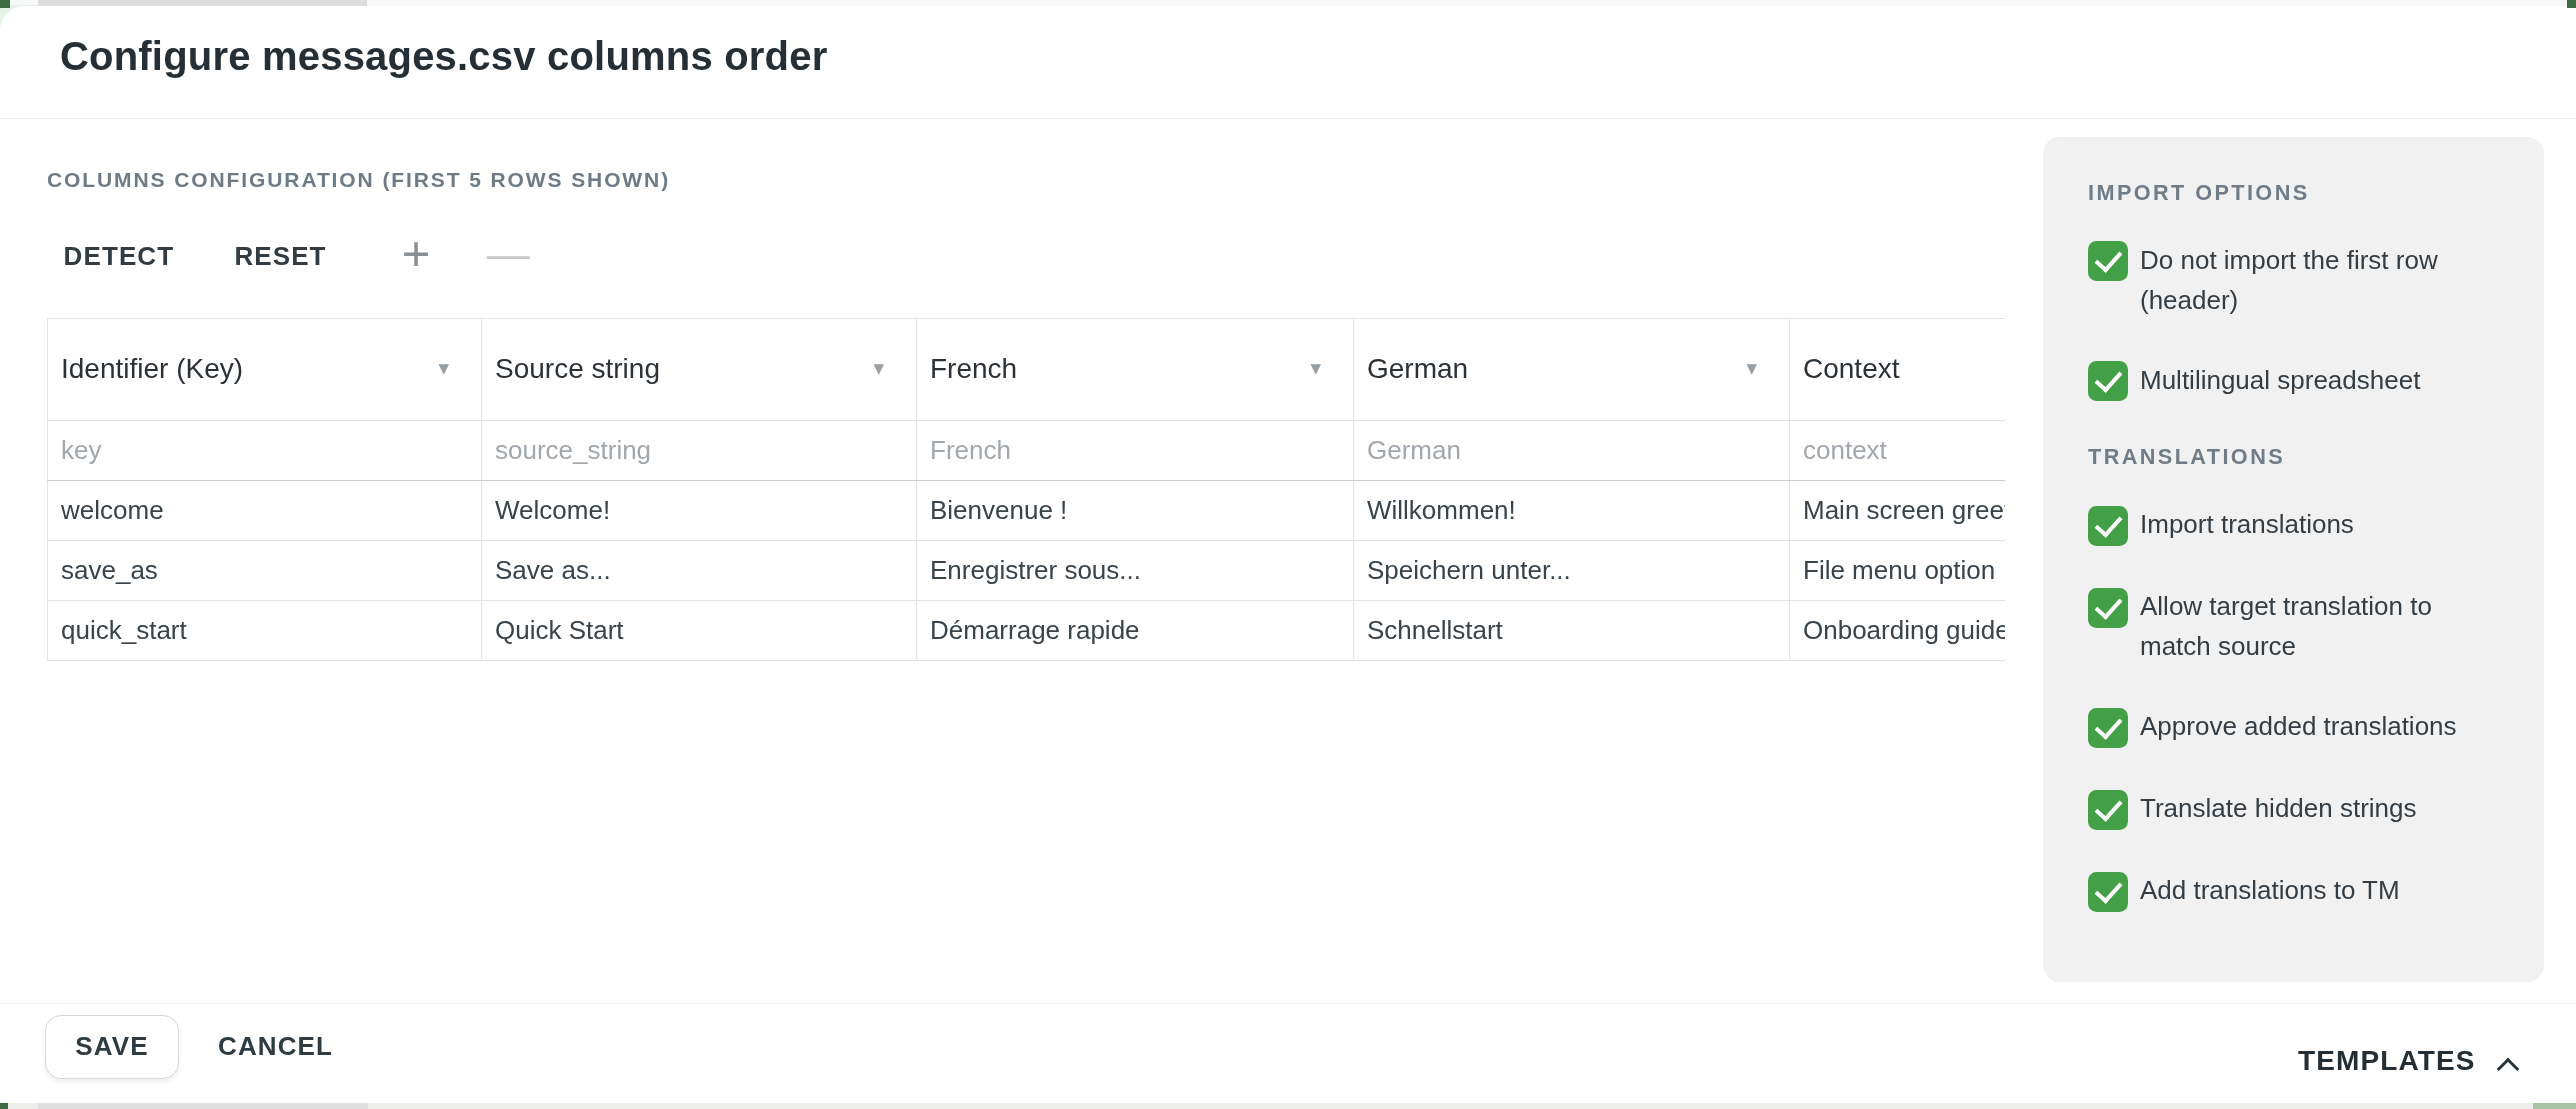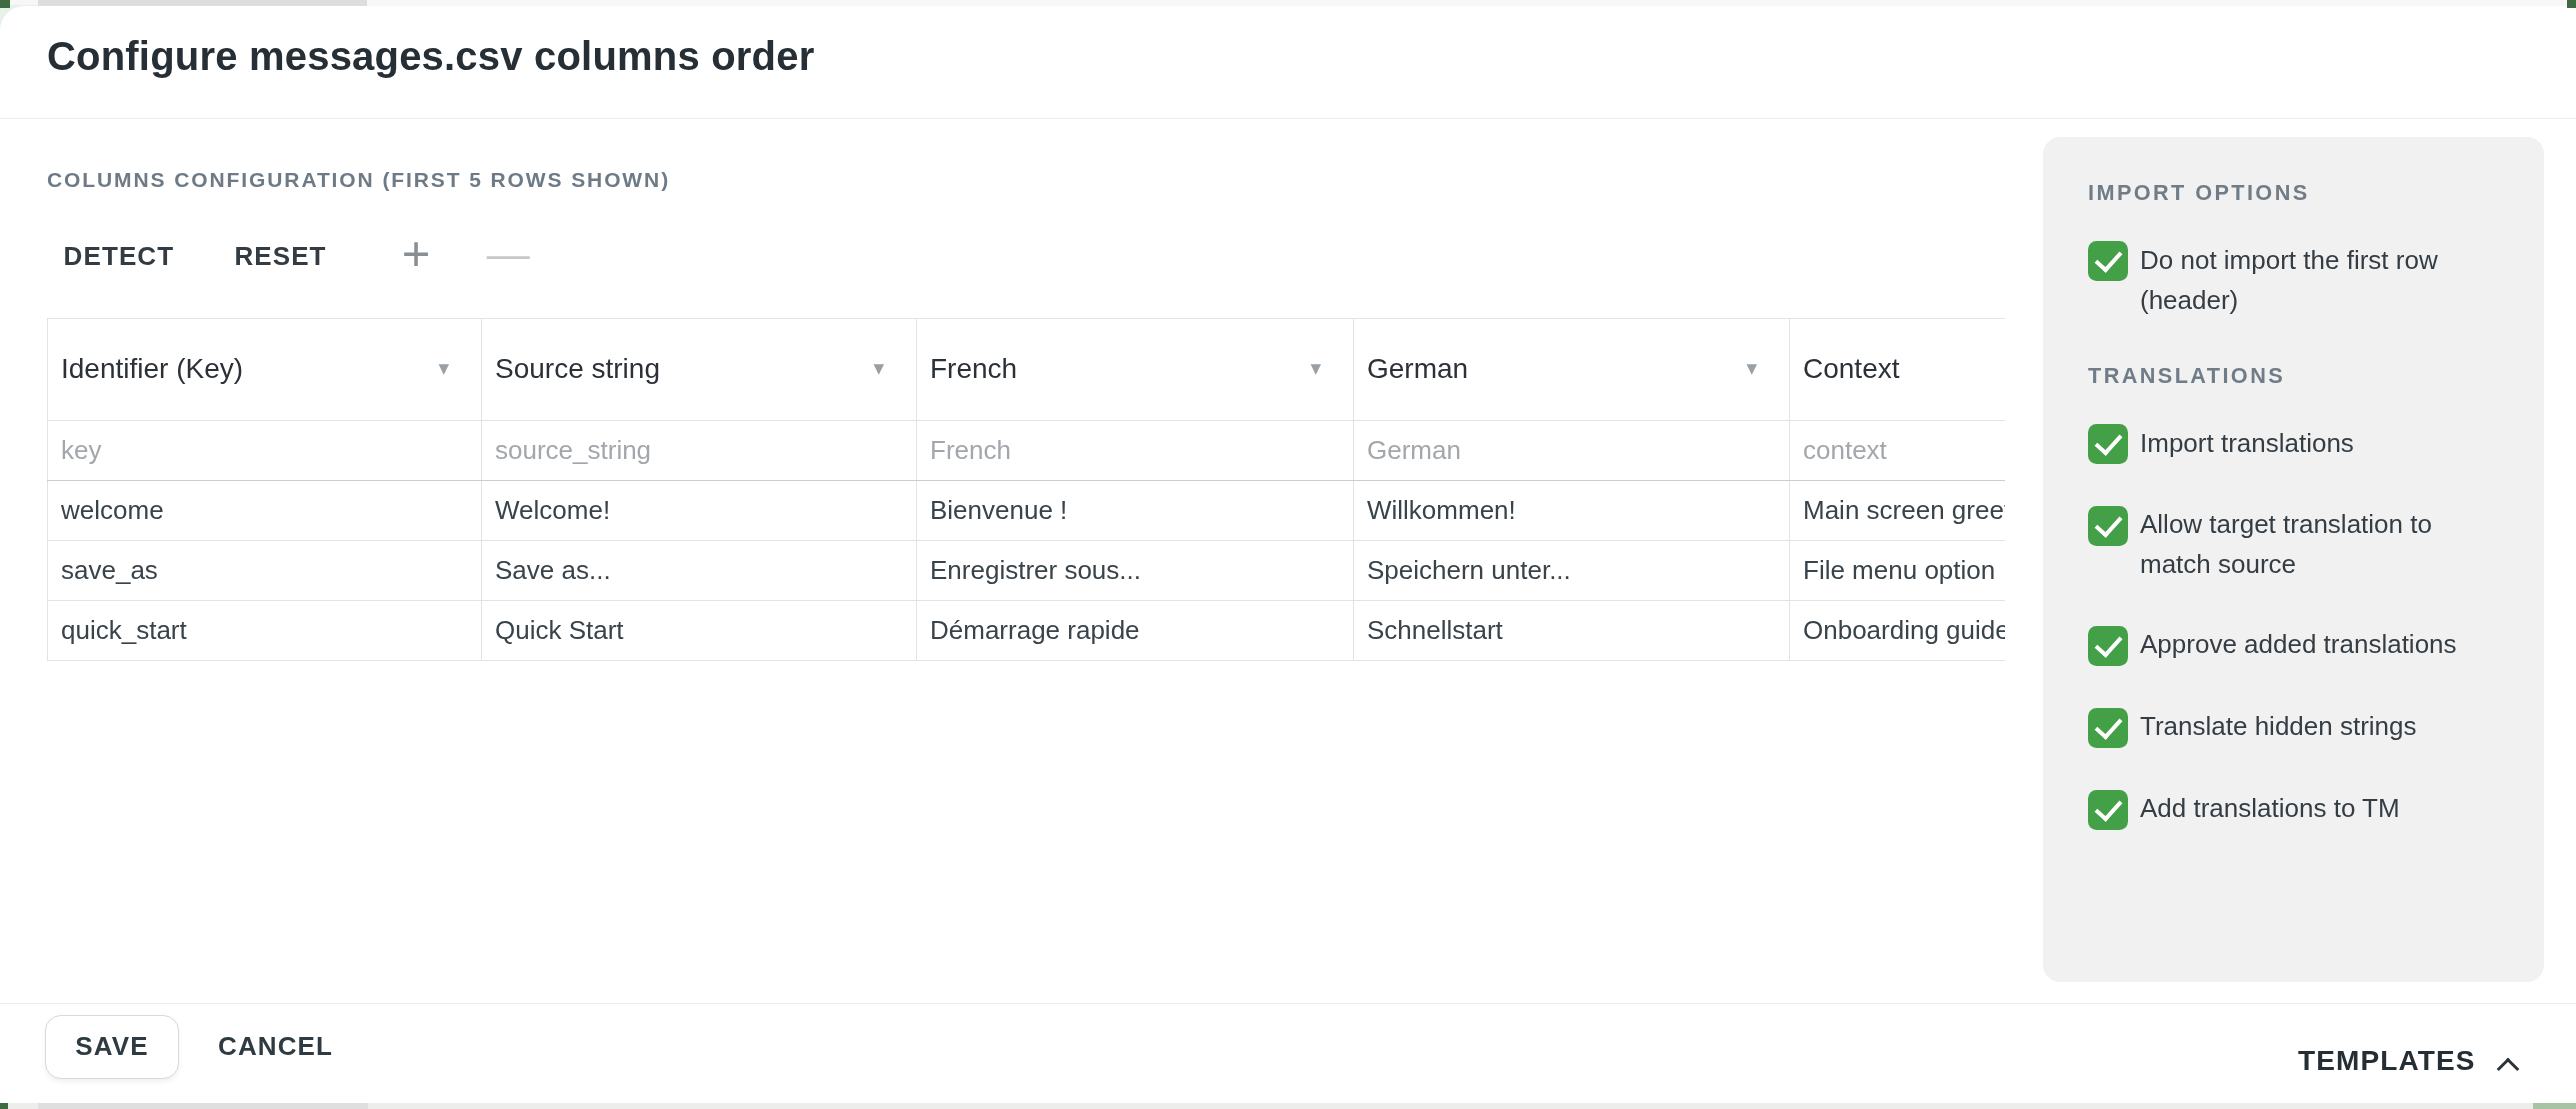--- a/index.html
+++ b/index.html
@@ -24,21 +24,21 @@
 
   
   .card {
     position:absolute; left:0; top:5.6px; width:2576px; height:1098px;
     background:#ffffff; border-top-left-radius:24.5px; z-index:2;
   }
 
   
   .dlg-header { position:absolute; left:0; top:0; width:100%; height:113px; border-bottom:1.9px solid #ececec; }
   .dlg-title {
-    position:absolute; left:47px; top:28px;
+    position:absolute; left:60px; top:28px;
     font-size:40px; font-weight:700; color:#272f36; letter-spacing:0.2px;
   }
 
   
   .section-label {
     position:absolute; left:47px; top:162px;
     font-size:21px; font-weight:700; color:#6e7b87; letter-spacing:1.9px;
   }
   .toolbar { position:absolute; left:58px; top:218px; height:58px; display:flex; align-items:flex-end; }
   .txt-btn {
@@ -204,20 +204,24 @@
       </table>
   </div>
 
   <div class="side-panel">
     <div class="panel-heading">IMPORT OPTIONS</div>
 
     <div class="chk-item">
       <span class="chk-box"></span>
       <span class="chk-label">Do not import the first row (header)</span>
     </div>
+    <div class="chk-item">
+      <span class="chk-box"></span>
+      <span class="chk-label">Multilingual spreadsheet</span>
+    </div>
 
     <div class="panel-heading second">TRANSLATIONS</div>
 
     <div class="chk-item">
       <span class="chk-box"></span>
       <span class="chk-label">Import translations</span>
     </div>
     <div class="chk-item">
       <span class="chk-box"></span>
       <span class="chk-label">Allow target translation to match source</span>

